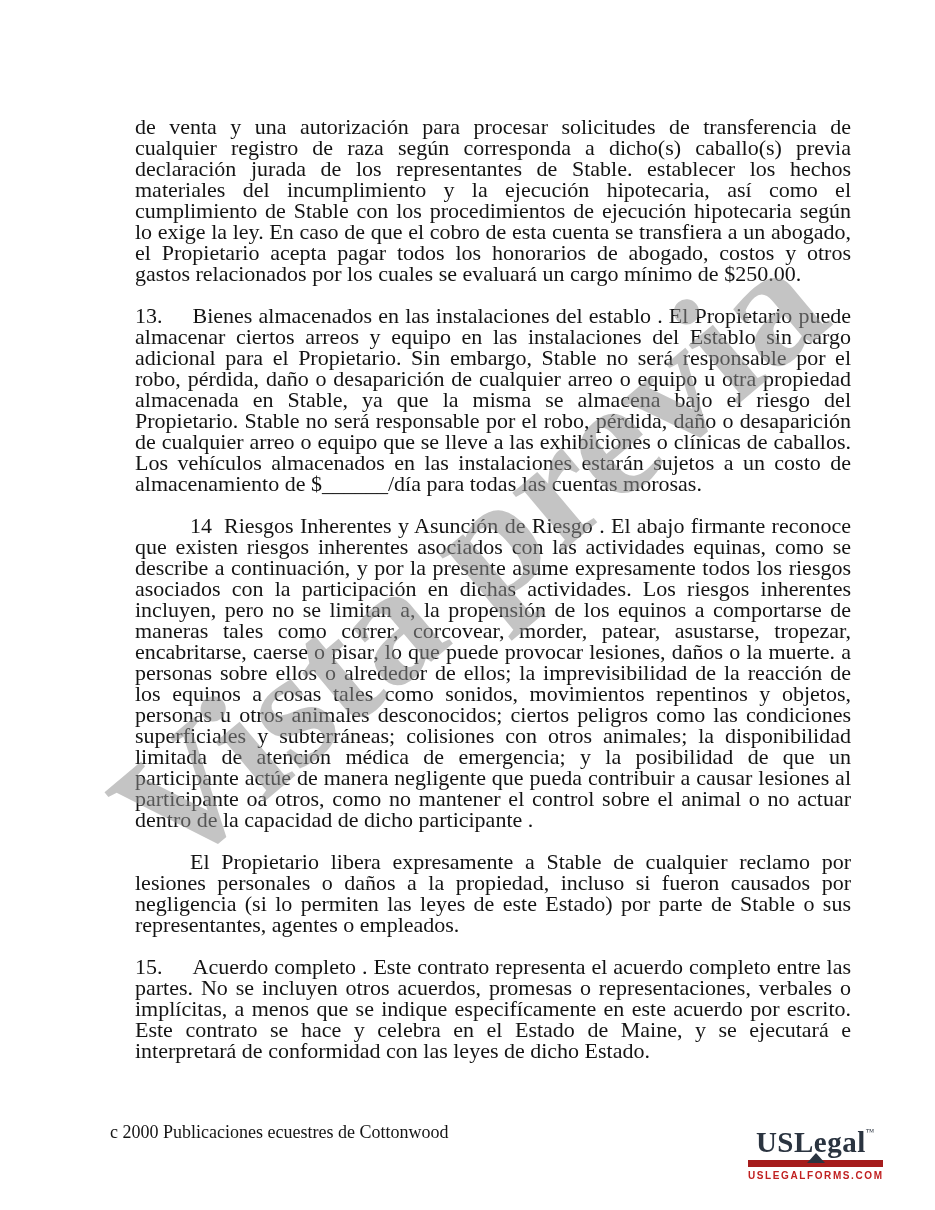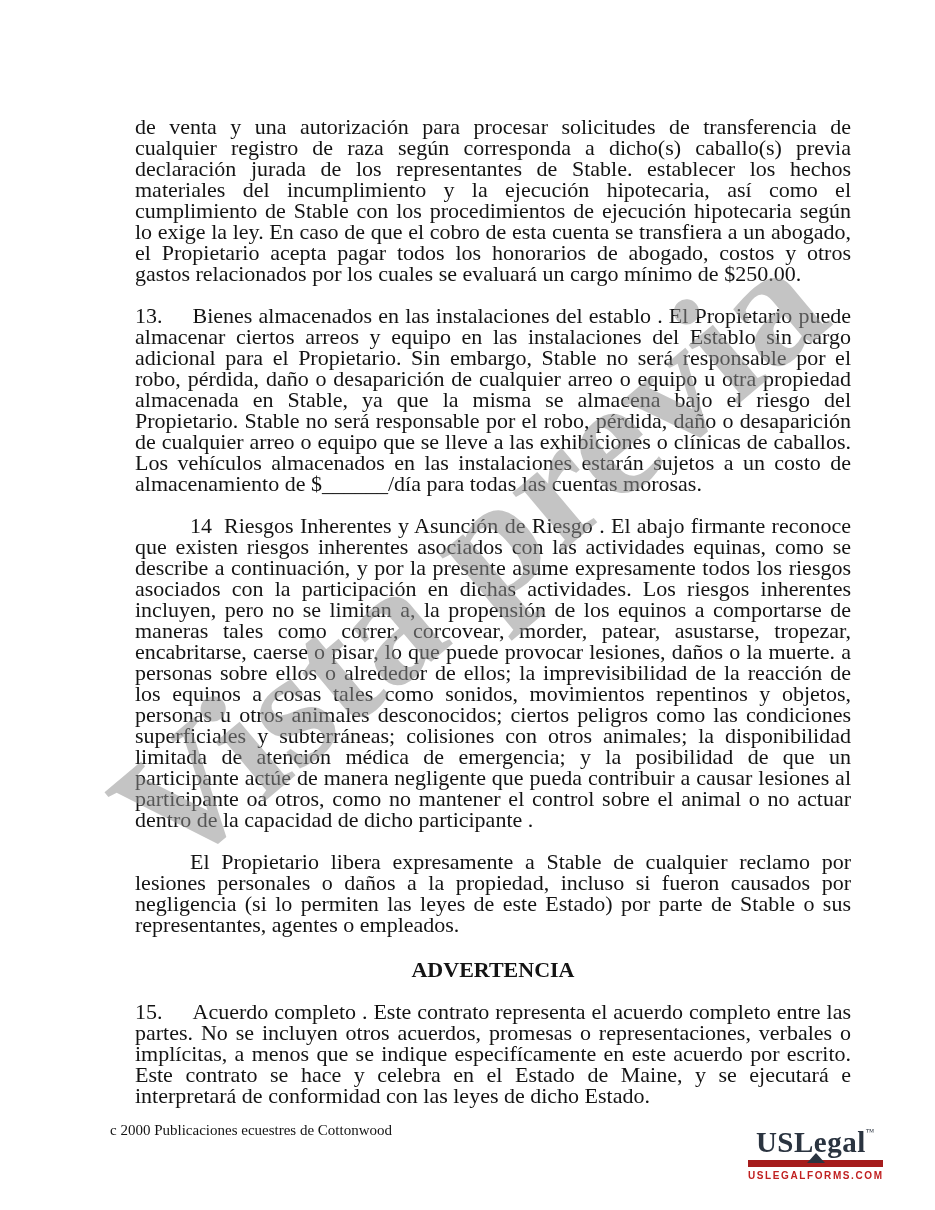--- a/index.html
+++ b/index.html
@@ -49,21 +49,21 @@
     color:#8f8f8f;
     opacity:0.52;
     white-space:nowrap;
     z-index:5;
     pointer-events:none;
   }
 
   .copyright {
     position:absolute;
     left:110px; top:1122px;
-    font-size:15px;
+    font-size:18px;
     color:#141414;
   }
 
   .uslegal-logo {
     position:absolute;
     right:52px; top:1128px;
     width:135px;
     text-align:center;
   }
   .uslegal-logo .brand-row {
@@ -106,21 +106,20 @@
   <div class="content">
 
     <p class="para"><span>de venta y una autorización para procesar solicitudes de transferencia de cualquier registro de raza según corresponda a dicho(s) caballo(s) previa declaración jurada de los representantes de Stable. establecer los hechos materiales del incumplimiento y la ejecución hipotecaria, así como el cumplimiento de Stable con los procedimientos de ejecución hipotecaria según lo exige la ley. En caso de que el cobro de esta cuenta se transfiera a un abogado, el Propietario acepta pagar todos los honorarios de abogado, costos y otros gastos relacionados por los cuales se evaluará un cargo mínimo de $250.00.</span></p>
 
     <p class="para"><span class="item-number">13.</span><span class="num-gap"></span><span class="item-title">Bienes almacenados en las instalaciones del establo</span><span class="item-sep"> . </span><span class="item-body">El Propietario puede almacenar ciertos arreos y equipo en las instalaciones del Establo sin cargo adicional para el Propietario. Sin embargo, Stable no será responsable por el robo, pérdida, daño o desaparición de cualquier arreo o equipo u otra propiedad almacenada en Stable, ya que la misma se almacena bajo el riesgo del Propietario. Stable no será responsable por el robo, pérdida, daño o desaparición de cualquier arreo o equipo que se lleve a las exhibiciones o clínicas de caballos. Los vehículos almacenados en las instalaciones estarán sujetos a un costo de almacenamiento de $______/día para todas las cuentas morosas.</span></p>
 
     <p class="para indent mt-lg"><span class="item-number">14</span><span class="num-gap-sm"></span><span class="item-title">Riesgos Inherentes y Asunción de Riesgo</span><span class="item-sep"> . </span><span class="item-body">El abajo firmante reconoce que existen riesgos inherentes asociados con las actividades equinas, como se describe a continuación, y por la presente asume expresamente todos los riesgos asociados con la participación en dichas actividades. Los riesgos inherentes incluyen, pero no se limitan a, la propensión de los equinos a comportarse de maneras tales como correr, corcovear, morder, patear, asustarse, tropezar, encabritarse, caerse o pisar, lo que puede provocar lesiones, daños o la muerte. a personas sobre ellos o alrededor de ellos; la imprevisibilidad de la reacción de los equinos a cosas tales como sonidos, movimientos repentinos y objetos, personas u otros animales desconocidos; ciertos peligros como las condiciones superficiales y subterráneas; colisiones con otros animales; la disponibilidad limitada de atención médica de emergencia; y la posibilidad de que un participante actúe de manera negligente que pueda contribuir a causar lesiones al participante oa otros, como no mantener el control sobre el animal o no actuar dentro de la capacidad de dicho participante .</span></p>
 
     <p class="para indent"><span>El Propietario libera expresamente a Stable de cualquier reclamo por lesiones personales o daños a la propiedad, incluso si fueron causados por negligencia (si lo permiten las leyes de este Estado) por parte de Stable o sus representantes, agentes o empleados.</span></p>
 
-    <p class="heading">ADVERTENCIA</p>
 
 
     <p class="para"><span class="item-number">15.</span><span class="num-gap"></span><span class="item-title">Acuerdo completo</span><span class="item-sep"> . </span><span class="item-body">Este contrato representa el acuerdo completo entre las partes. No se incluyen otros acuerdos, promesas o representaciones, verbales o implícitas, a menos que se indique especifícamente en este acuerdo por escrito. Este contrato se hace y celebra en el Estado de Maine, y se ejecutará e interpretará de conformidad con las leyes de dicho Estado.</span></p>
 
 
   </div>
 
   <div class="watermark">Vista previa</div>
 
   <div class="copyright">c 2000 Publicaciones ecuestres de Cottonwood</div>

